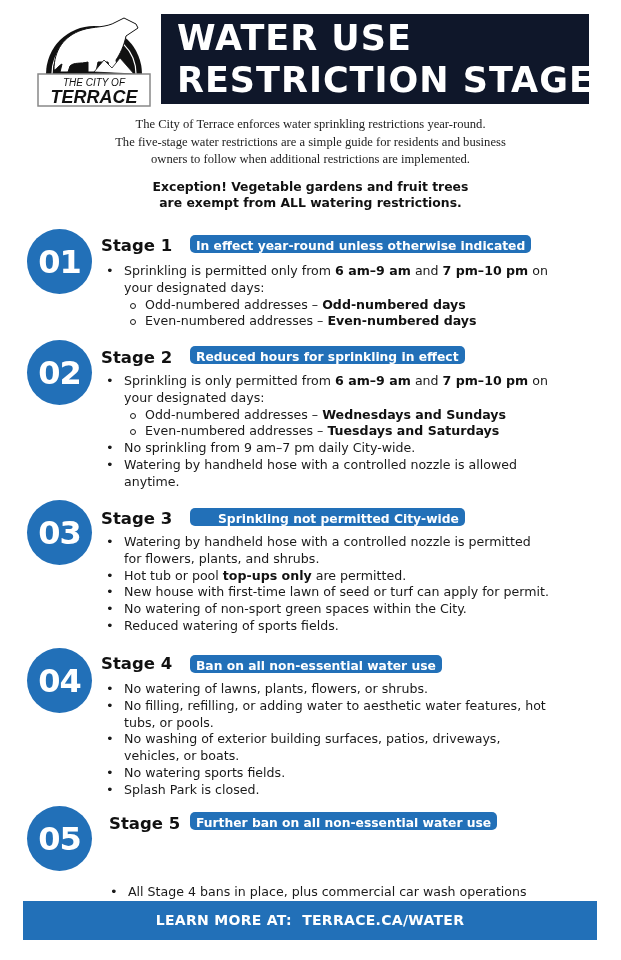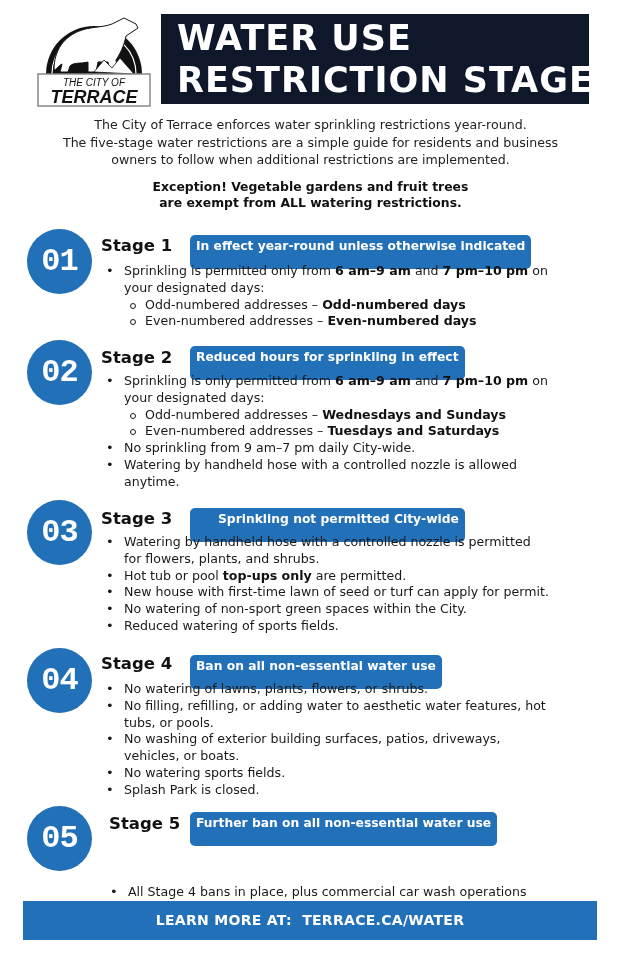--- a/index.html
+++ b/index.html
@@ -4,32 +4,32 @@
 <style>
   html, body { margin:0; padding:0; background:#ffffff; }
   body { width:621px; height:960px; position:relative; overflow:hidden;
          font-family:"DejaVu Sans", sans-serif; color:#1a1a1a; }
   .logo { position:absolute; left:34px; top:12px; width:122px; height:96px; }
   .title-box { position:absolute; left:161px; top:14px; width:428px; height:90px;
                background:#0f172a; color:#ffffff; box-sizing:border-box; padding:3px 0 0 16px; }
   .title-line { font-family:"DejaVu Sans", sans-serif; font-weight:bold; font-size:35px;
                 line-height:42px; letter-spacing:1px; white-space:nowrap; }
   .intro { position:absolute; left:0; top:116px; width:621px; text-align:center;
-           font-size:12.6px; line-height:17.5px; color:#222; }
+           font-size:12.6px; line-height:17.5px; color:#222;font-family:Liberation Serif, serif; }
   .intro div { white-space:nowrap; }
   .exception { position:absolute; left:0; top:179px; width:621px; text-align:center;
                font-weight:bold; font-size:12.4px; line-height:16px; color:#111; }
   .exception div { white-space:nowrap; }
   .stage { position:absolute; left:0; width:621px; }
   .circle { position:absolute; left:27px; top:0; width:65px; height:65px; border-radius:50%;
             background:#2270b8; color:#ffffff; font-weight:bold; font-size:32px;
-            display:flex; align-items:center; justify-content:center; letter-spacing:-1px;font-family:Liberation Mono, monospace; }
+            display:flex; align-items:center; justify-content:center; letter-spacing:-1px; }
   .stage-title { position:absolute; left:101px; font-weight:bold; font-size:16.5px;
                  line-height:20px; color:#111; white-space:nowrap; }
-  .pill { position:absolute; left:190px; height:34px; line-height:22px; background:#2270b8;
+  .pill { position:absolute; left:190px; height:18px; line-height:22px; background:#2270b8;
           color:#ffffff; font-weight:bold; font-size:12.3px; padding:0 6px; border-radius:5px;
           white-space:nowrap; box-sizing:border-box; }
   .bullets { position:absolute; left:106px; width:500px; font-size:12.6px; line-height:16.8px; color:#1a1a1a; }
   .bl { position:relative; padding-left:18px; }
   .bl::before { content:"\2022"; position:absolute; left:0; top:0; font-size:13px; }
   .sub { position:relative; padding-left:39px; }
   .sub::before { content:""; position:absolute; left:24px; top:6px; width:4px; height:4px;
                  border:1.2px solid #1a1a1a; border-radius:50%; }
   b { font-weight:bold; color:#111; }
   .footer { position:absolute; left:23px; top:901px; width:574px; height:39px; background:#2270b8;

